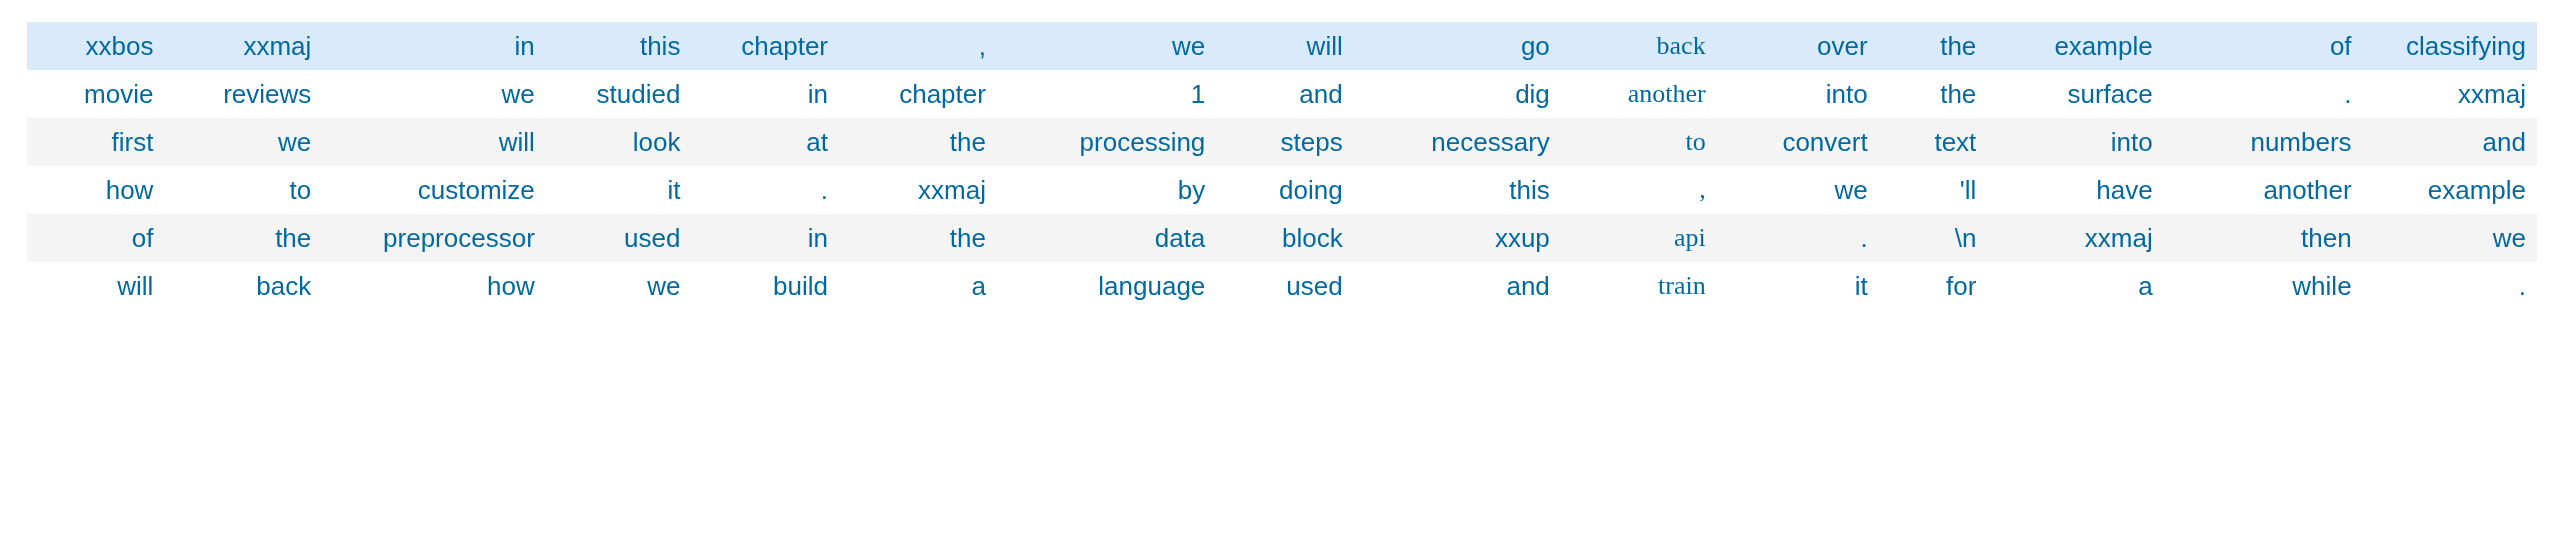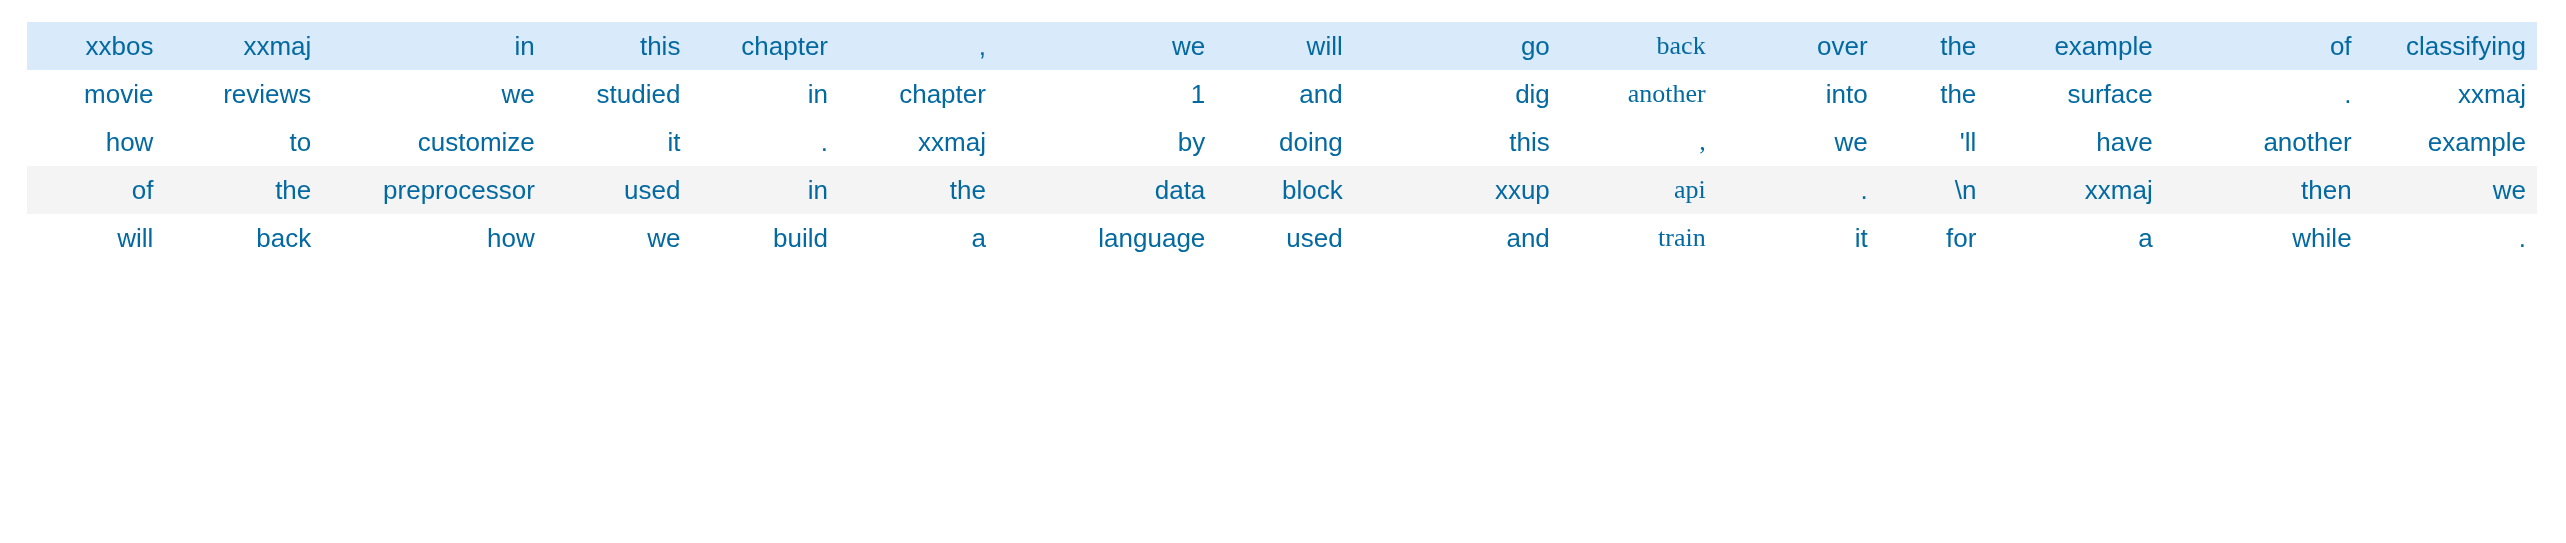--- a/index.html
+++ b/index.html
@@ -105,20 +105,37 @@
         <td class="c7">and</td>
         <td class="c8">dig</td>
         <td class="c9">another</td>
         <td class="c10">into</td>
         <td class="c11">the</td>
         <td class="c12">surface</td>
         <td class="c13">.</td>
         <td class="c14">xxmaj</td>
       </tr>
 
+      <tr class="stripe">
+        <td class="c0">first</td>
+        <td class="c1">we</td>
+        <td class="c2">will</td>
+        <td class="c3">look</td>
+        <td class="c4">at</td>
+        <td class="c5">the</td>
+        <td class="c6">processing</td>
+        <td class="c7">steps</td>
+        <td class="c8">necessary</td>
+        <td class="c9">to</td>
+        <td class="c10">convert</td>
+        <td class="c11">text</td>
+        <td class="c12">into</td>
+        <td class="c13">numbers</td>
+        <td class="c14">and</td>
+      </tr>
 
       <tr class="plain">
         <td class="c0">how</td>
         <td class="c1">to</td>
         <td class="c2">customize</td>
         <td class="c3">it</td>
         <td class="c4">.</td>
         <td class="c5">xxmaj</td>
         <td class="c6">by</td>
         <td class="c7">doing</td>

